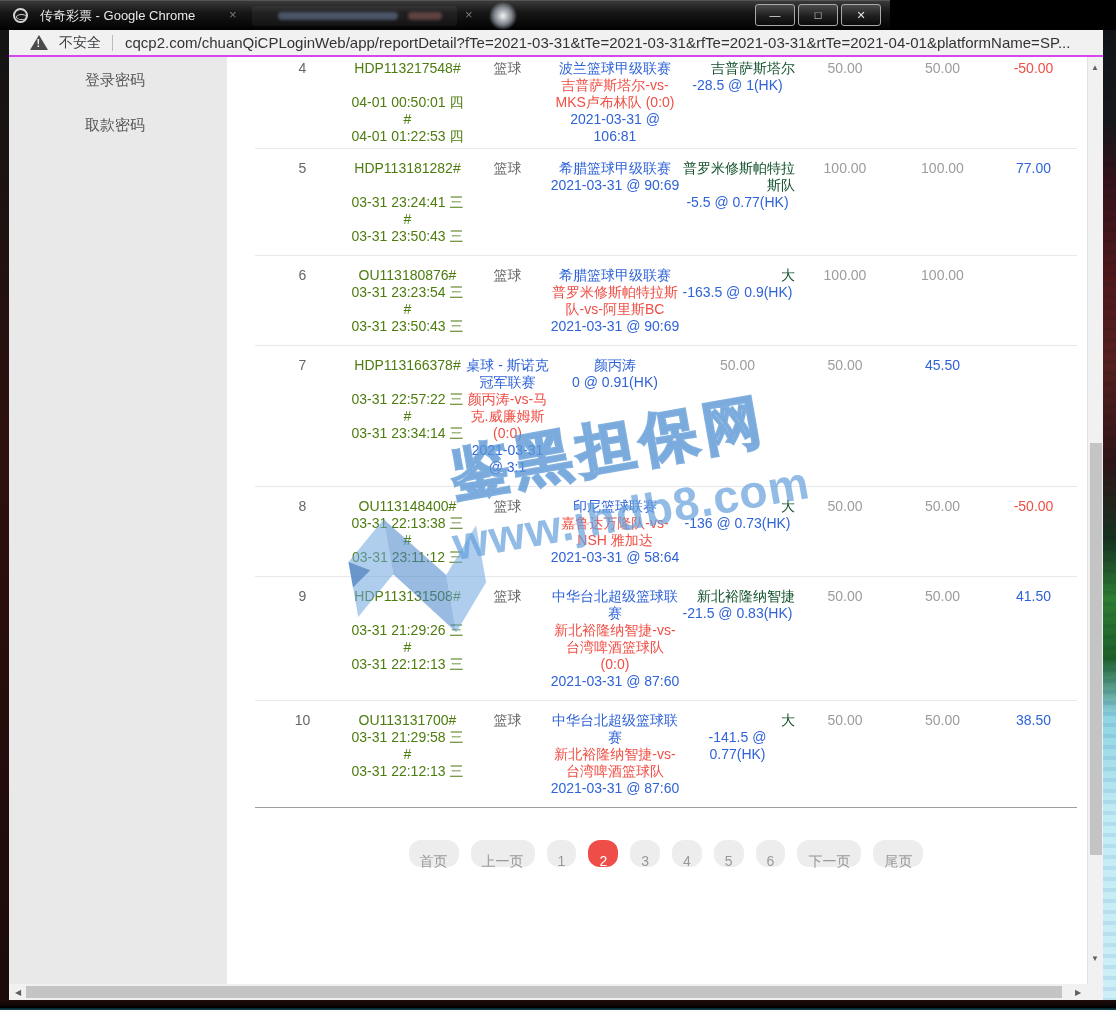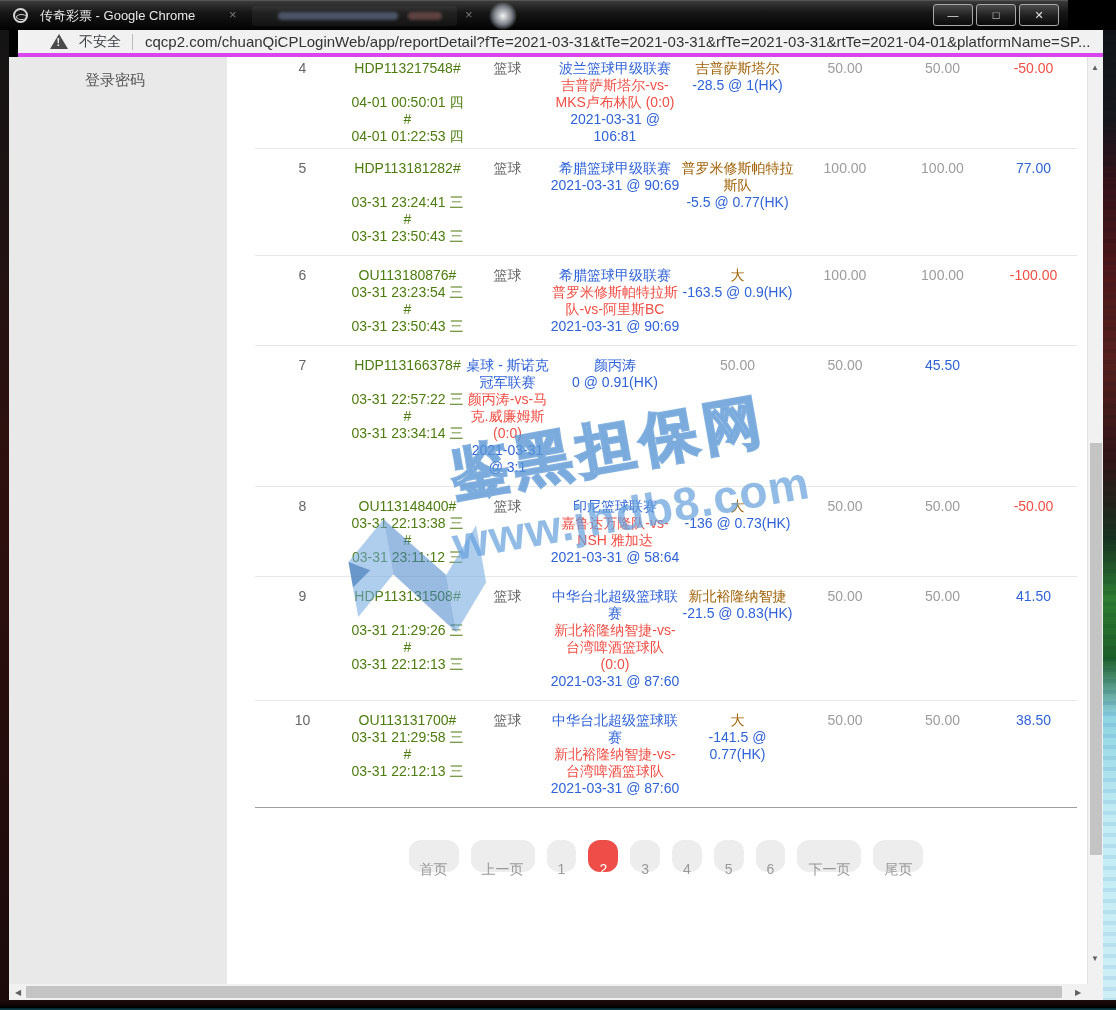--- a/index.html
+++ b/index.html
@@ -1,20 +1,20 @@
 <!DOCTYPE html>
 <html style="--blue: #2f63d8; --red: #f04f45; --accent: #ee4d48;"><head>
 <meta charset="utf-8">
 <style>
   * { margin:0; padding:0; box-sizing:border-box; }
   html,body { width:1116px; height:1010px; overflow:hidden; background:#000;
     font-family:"Liberation Sans","DejaVu Sans",sans-serif; }
 
   
-  .titlebar { position:absolute; left:0; top:0; width:1068px; height:30px;
+  .titlebar { position:absolute; left:0; top:0; width:890px; height:30px;
     background:linear-gradient(180deg,#3a3a3a 0%,#161616 40%,#020202 100%);
     border-top:1px solid #555; }
   .favicon { position:absolute; left:13px; top:7px; width:15px; height:15px;
     border:2px solid #d5d5d5; border-radius:50%; background:#181818; }
   .favicon::after { content:""; position:absolute; left:1px; top:4px; width:9px; height:4px;
     border:1.5px solid #cfcfcf; border-radius:50%; }
   .win-title { position:absolute; left:40px; top:0; height:30px; line-height:29px;
     color:#e8e8e8; font-size:13px; white-space:nowrap; }
   .ghost-x { position:absolute; top:6px; color:#7a7a7a; font-size:13px; }
   .ghost-x.g1 { left:229px; } .ghost-x.g2 { left:465px; }
@@ -25,23 +25,23 @@
   .ghost-tab i:nth-child(1){ left:26px; width:120px; }
   .ghost-tab i:nth-child(2){ left:156px; width:34px; background:rgba(190,120,120,0.4); }
   .ghost-orb { position:absolute; left:489px; top:1px; width:28px; height:28px; border-radius:50%;
     background:radial-gradient(circle at 50% 50%, rgba(255,255,255,0.95) 0%, rgba(210,220,235,0.55) 45%, rgba(255,255,255,0) 72%); }
   .win-controls { position:absolute; right:9px; top:3px; display:flex; gap:3px; }
   .win-btn { width:40px; height:22px; border:1px solid #a9a9a9; border-radius:3px;
     background:linear-gradient(180deg,#4c4c4c 0%,#1f1f1f 55%,#0a0a0a 100%);
     color:#e3e3e3; font-size:11px; line-height:20px; text-align:center; cursor:default; }
 
   
-  .urlbar { position:absolute; left:18px; top:30px; width:1094px; height:27px;
-    background:#f1f1f1; border-bottom:4px solid #d946ef; display:flex; align-items:center;
-    padding-left:32px; }
+  .urlbar { position:absolute; left:9px; top:30px; width:1094px; height:27px;
+    background:#f1f1f1; border-bottom:2px solid #d946ef; display:flex; align-items:center;
+    padding-left:21px; }
   .warn-tri { position:relative; width:0; height:0; margin-right:11px;
     border-left:9px solid transparent; border-right:9px solid transparent;
     border-bottom:15px solid #4a4a4a; }
   .warn-tri::after { content:"!"; position:absolute; left:-2.5px; top:2px;
     color:#f1f1f1; font-size:11px; font-weight:bold; }
   .warn-label { color:#3d4043; font-size:14px; margin-right:11px; }
   .url-sep { width:1px; height:16px; background:#bdbdbd; margin-right:12px; }
   .url-text { color:#333; font-size:15px; white-space:nowrap; overflow:hidden; }
 
   
@@ -57,38 +57,38 @@
   .c { text-align:center; }
   .c-no, .c-sport { color:#666; }
   .c-order { color:#4d7c0f; }
   .order-id, .tline { white-space:nowrap; }
   .order-gap { height:17px; }
   .league, .score { color:var(--blue); word-break:break-word; }
   .teams { color:var(--red); word-break:break-word; }
   .bet-name { word-break:break-word; }
   .bet-odds { color:var(--blue); white-space:pre-line; }
   .c-amt { color:#9c9c9c; }
-  .txt-dark { color:#a16207; }
+  .txt-dark { color:#14532d;text-align:right; }
   .txt-blue { color:var(--blue); }
   .txt-red  { color:var(--red); }
 
   
   .watermark { position:absolute; left:108px; top:352px; width:470px; height:250px;
     transform:rotate(-10deg); pointer-events:none; z-index:6; }
   .wm-logo { position:absolute; left:8px; top:62px; width:140px; height:160px; }
   .wm-title { position:absolute; left:128px; top:8px; font-size:58px; font-weight:bold;
     letter-spacing:6px; white-space:nowrap; color:rgba(120,170,225,0.22);
     -webkit-text-stroke:2.5px rgba(88,150,212,0.75); }
   .wm-url { position:absolute; left:118px; top:88px; font-size:46px; font-weight:bold;
     letter-spacing:1px; white-space:nowrap; color:rgba(100,160,220,0.7); }
 
   
   .pagination { margin-top:32px; width:822px; margin-left:28px; display:flex;
     justify-content:center; gap:12px; }
-  .pg-btn { min-width:27px; height:27px; padding:16px 11px; background:#ededed; border:none;
+  .pg-btn { min-width:27px; height:27px; padding:8px 11px; background:#ededed; border:none;
     border-radius:12px; color:#999; font-size:14px; line-height:27px; text-align:center;
     font-family:inherit; cursor:pointer; }
   .pg-btn.active { background:var(--accent); color:#fff; }
 
   
   .vscroll { position:absolute; left:1087px; top:57px; width:16px; height:927px;
     background:#f1f1f1; border-left:1px solid #e2e2e2; }
   .vthumb { position:absolute; left:2px; top:386px; width:12px; height:412px; background:#c4c4c4; }
   .sarrow { position:absolute; color:#606060; font-size:8px; width:16px; text-align:center; }
   .v-up { top:6px; left:-1px; } .v-dn { top:897px; left:-1px; }
@@ -133,20 +133,23 @@
   <span class="warn-tri"></span>
   <span class="warn-label">不安全</span>
   <span class="url-sep"></span>
   <span class="url-text">cqcp2.com/chuanQiCPLoginWeb/app/reportDetail?fTe=2021-03-31&amp;tTe=2021-03-31&amp;rfTe=2021-03-31&amp;rtTe=2021-04-01&amp;platformName=SP...</span>
 </div>
 
 <aside class="sidebar" id="sidebar">
     <div class="side-item">
     <span>登录密码</span>
   </div>
+    <div class="side-item">
+    <span>取款密码</span>
+  </div>
   </aside>
 
 <main class="main">
   <div class="rtable" id="rows">
       <div class="trow">
     <div class="c c-no">4</div>
     <div class="c c-order">
       <div class="order-id">HDP113217548#</div>
       <div class="order-gap"></div>
       <div class="tline">04-01 00:50:01 四</div>
@@ -203,21 +206,20 @@
       <div class="league">希腊篮球甲级联赛</div>
       <div class="teams">普罗米修斯帕特拉斯队-vs-阿里斯BC</div>
       <div class="score">2021-03-31 @ 90:69</div>
     </div>
     <div class="c c-bet">
       <div class="bet-name txt-dark">大</div>
       <div class="bet-odds">-163.5 @ 0.9(HK)</div>
     </div>
     <div class="c c-amt">100.00</div>
     <div class="c c-amt">100.00</div>
-    <div class="c c-win txt-red">-100.00</div>
   </div>
       <div class="trow">
     <div class="c c-no">7</div>
     <div class="c c-order">
       <div class="order-id">HDP113166378#</div>
       <div class="order-gap"></div>
       <div class="tline">03-31 22:57:22 三</div>
       <div class="tline">#</div>
       <div class="tline">03-31 23:34:14 三</div>
     </div>

